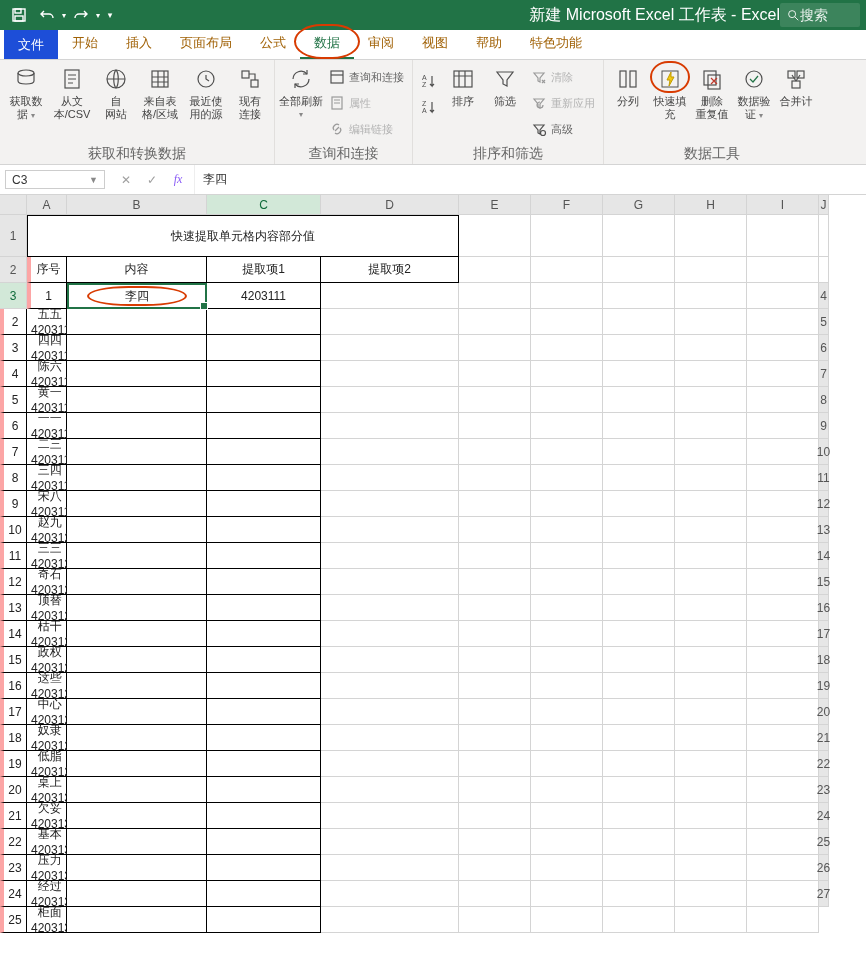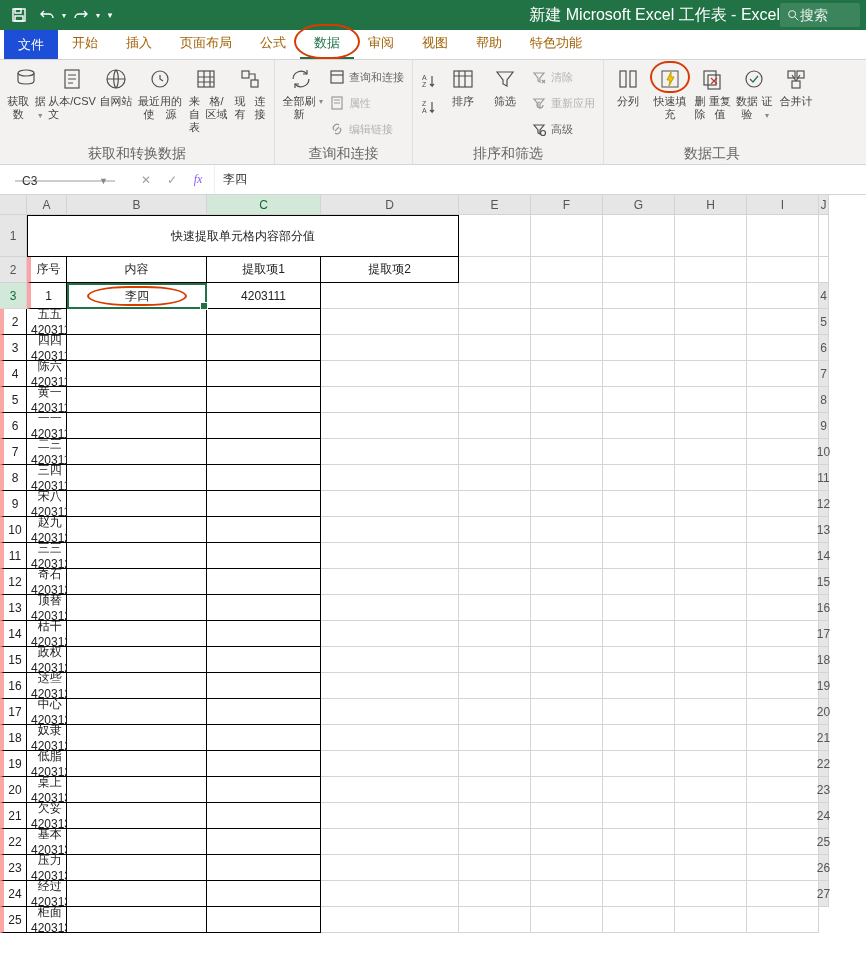--- a/index.html
+++ b/index.html
@@ -25,34 +25,34 @@
   .circle-annot::after { content: ""; position: absolute; left: -6px; right: -6px; top: -4px; bottom: -2px; border: 2px solid #d83b01; border-radius: 50%/60%; pointer-events:none; }
 
   
   .ribbon { background: #f3f2f1; height: 105px; display: flex; border-bottom: 1px solid #d4d4d4; }
   .group { display: flex; flex-direction: column; border-right: 1px solid #e1dfdd; padding: 3px 4px 0; }
   .group-body { flex: 1; display: flex; align-items: flex-start; gap: 2px; }
   .group-label { text-align: center; font-size: 14px; color: #666; padding: 2px 0 4px; }
   .rbtn-large { width: 44px; height: 80px; display: flex; flex-direction: column; align-items: center; justify-content: flex-start; padding-top: 4px; text-align: center; font-size: 11px; color: #444; cursor: pointer; gap: 2px; }
   .rbtn-large.narrow { width: 40px; }
   .rbtn-large .ico { width: 24px; height: 24px; margin-bottom: 2px; display:flex; align-items:center; justify-content:center; }
-  .rbtn-large .lbl { line-height: 13px; display:flex; flex-direction:row; }
+  .rbtn-large .lbl { line-height: 13px; display:flex; flex-direction:column; align-items:center; }
   .rbtn-small-col { display: flex; flex-direction: column; gap: 2px; padding-top: 2px; }
   .rbtn-small { height: 24px; display: flex; align-items: center; gap: 4px; padding: 0 4px; font-size: 11px; color: #666; cursor: pointer; }
   .rbtn-small.disabled { color: #b3b3b3; }
   .rbtn-small .sico { width: 16px; height: 16px; display:flex; align-items:center; justify-content:center; }
   .dd-caret { font-size: 8px; color: #888; }
   svg.line { stroke: #505050; stroke-width: 1.2; fill: none; }
   svg.grey { stroke: #9a9a9a; }
 
   .flash-circle::after { content:""; position:absolute; left:-8px; right:-8px; top:-6px; bottom:-2px; border:2px solid #d83b01; border-radius:50%/55%; pointer-events:none; }
 
   
   .formula-row { display: flex; align-items: stretch; height: 30px; border-bottom: 1px solid #d4d4d4; background:#fff; }
-  .name-box { width: 100px; border: 1px solid #cdcdcd; margin: 15px; display: flex; align-items: center; padding: 0 6px; font-size: 12px; justify-content: space-between; background:#fff; }
+  .name-box { width: 100px; border: 1px solid #cdcdcd; margin: 5px; display: flex; align-items: center; padding: 0 6px; font-size: 12px; justify-content: space-between; background:#fff; }
   .name-box .dd { font-size: 9px; color: #888; }
   .fx-btns { display: flex; align-items: center; gap: 6px; padding: 0 6px; color: #a0a0a0; }
   .fx-btns span { width: 20px; text-align:center; }
   .fx-btns .fx { font-style: italic; color: #8b5cf6; font-family: "Times New Roman", serif; }
   .formula-input { flex: 1; display: flex; align-items: center; padding: 0 8px; font-size: 12px; border-left: 1px solid #eee; }
 
   
   .grid-wrap { display: grid; grid-template-columns: 27px 40px 140px 114px 138px repeat(5, 72px) 10px; }
   .hdr, .rowhdr, .cell, .corner { border-right: 1px solid #d4d4d4; border-bottom: 1px solid #d4d4d4; }
   .corner { background: #e6e6e6; height: 20px; }
@@ -160,39 +160,39 @@
             </svg>
           </div>
         <div class="lbl">
             <span>自</span>
             <span>网站</span>
           </div>
       </div>
       <div class="rbtn-large">
         <div class="ico">
             <svg class="line" viewBox="0 0 24 24">
+              <rect x="4" y="4" width="16" height="16"></rect>
+              <path d="M4 10h16M4 15h16M10 4v16M16 4v16"></path>
+            </svg>
+          </div>
+        <div class="lbl">
+            <span>来自表</span>
+            <span>格/区域</span>
+          </div>
+      </div>
+      <div class="rbtn-large">
+        <div class="ico">
+            <svg class="line" viewBox="0 0 24 24">
               <circle cx="12" cy="12" r="8"></circle>
               <path d="M12 8v4l3 2"></path>
             </svg>
           </div>
         <div class="lbl">
             <span>最近使</span>
             <span>用的源</span>
-          </div>
-      </div>
-      <div class="rbtn-large">
-        <div class="ico">
-            <svg class="line" viewBox="0 0 24 24">
-              <rect x="4" y="4" width="16" height="16"></rect>
-              <path d="M4 10h16M4 15h16M10 4v16M16 4v16"></path>
-            </svg>
-          </div>
-        <div class="lbl">
-            <span>来自表</span>
-            <span>格/区域</span>
           </div>
       </div>
       <div class="rbtn-large narrow">
         <div class="ico">
             <svg class="line" viewBox="0 0 24 24">
               <rect x="4" y="4" width="7" height="7"></rect>
               <rect x="13" y="13" width="7" height="7"></rect>
               <path d="M11 7h6v6"></path>
             </svg>
           </div>

